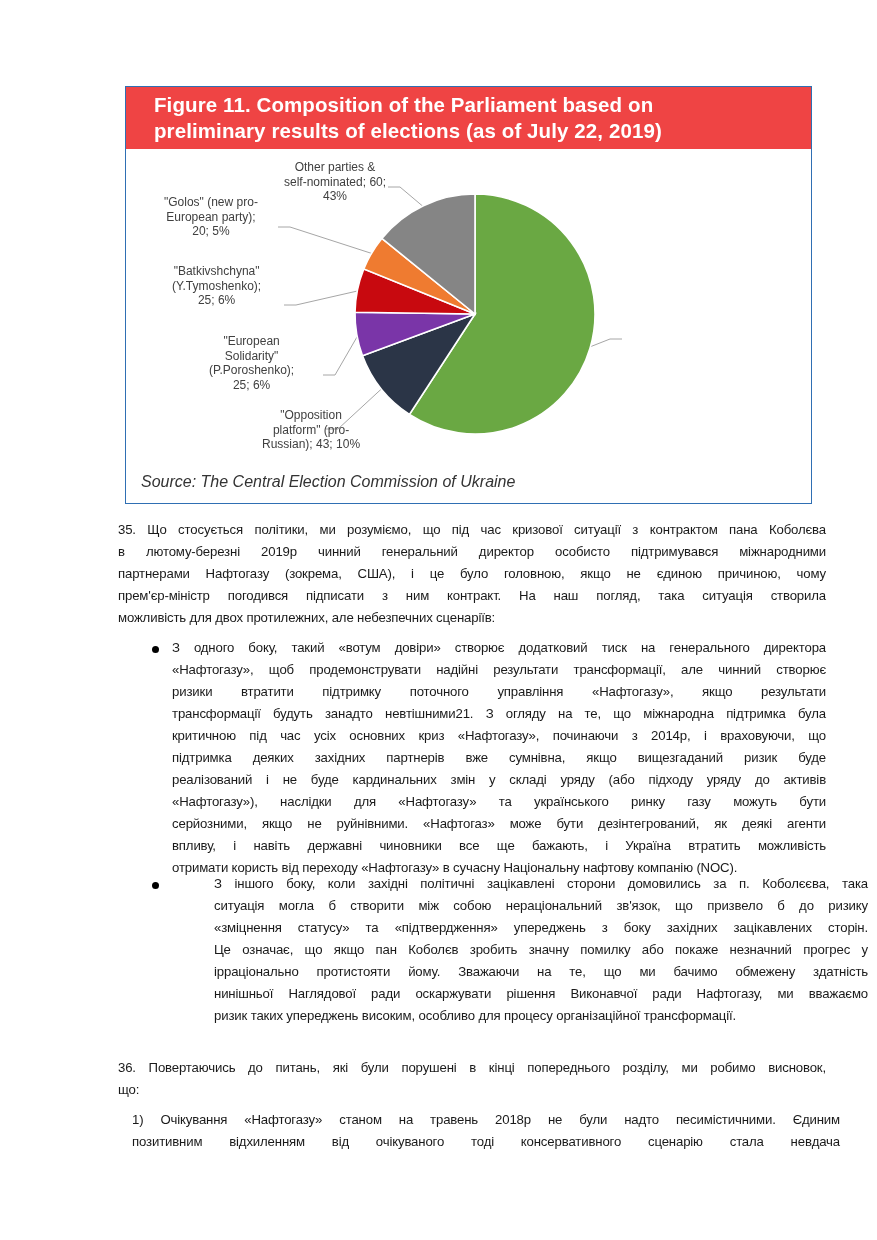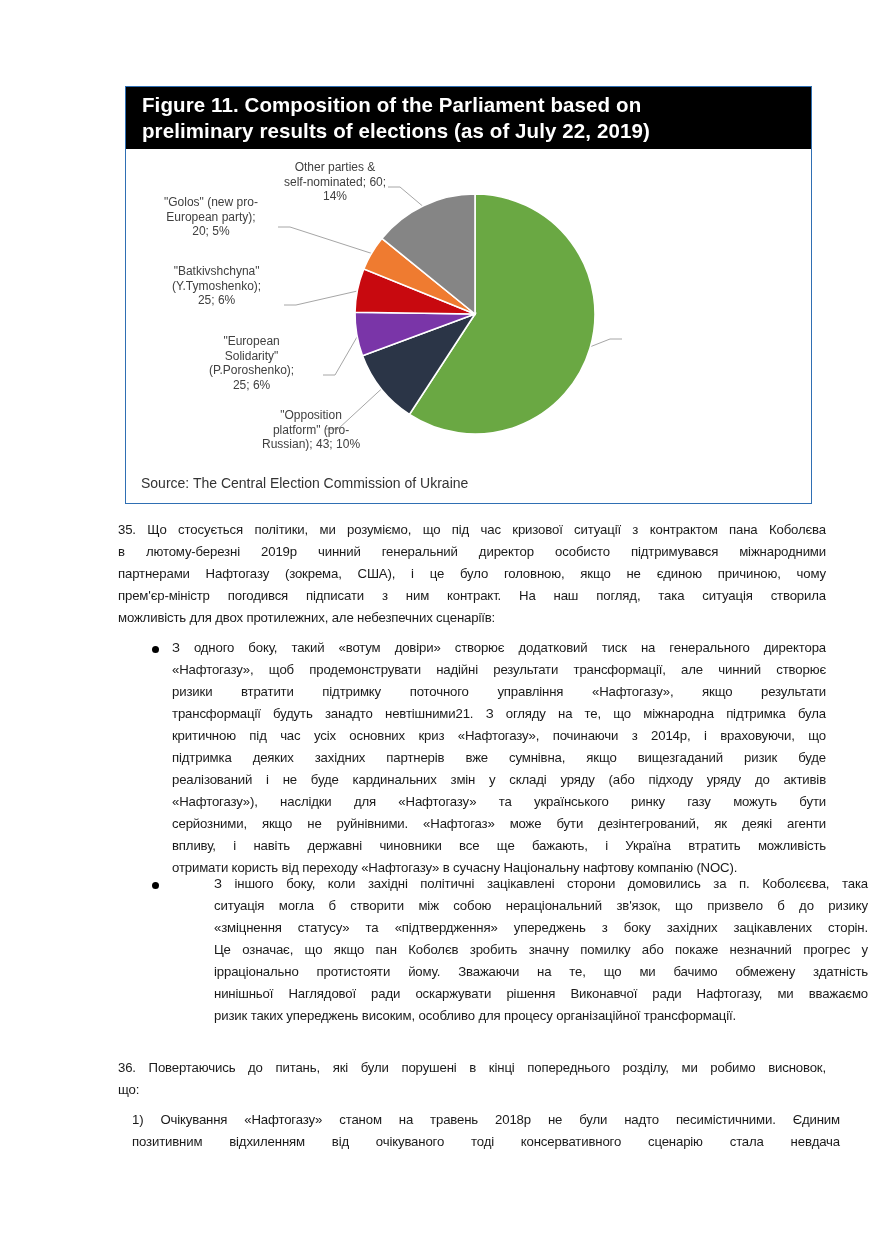--- a/index.html
+++ b/index.html
@@ -1,28 +1,28 @@
 <!DOCTYPE html>
 <html><head>
 <meta charset="utf-8">
 <style>
   html, body { margin: 0; padding: 0; background: #ffffff; }
   body { width: 877px; height: 1240px; position: relative; overflow: hidden;
          font-family: "Liberation Sans", sans-serif; color: #000; }
   .figure-box { position: absolute; left: 125px; top: 86px; width: 687px; height: 418px;
                 border: 1.5px solid #2f6fb3; box-sizing: border-box; background: #fff; }
-  .fig-title { position: absolute; left: 0; top: 0; right: 0; height: 62px; background: #000000;
+  .fig-title { position: absolute; left: 0; top: 0; right: 0; height: 62px; background: #ef4444;
                color: #fff; font-weight: bold; font-size: 20.5px; line-height: 26px;
-               padding: 5px 0 0 16px; box-sizing: border-box; letter-spacing: 0.1px; }
+               padding: 5px 0 0 28px; box-sizing: border-box; letter-spacing: 0.1px; }
   .fig-title span { display: block; white-space: nowrap; }
   svg.pie { position: absolute; left: 0; top: 0; }
   .lbl { position: absolute; font-size: 12px; line-height: 14.5px; color: #404040; text-align: center; white-space: nowrap; }
   .lbl span { display: block; }
   .lbl.big { font-size: 15.5px; line-height: 18.5px; font-weight: bold; color: #3a3a3a; }
-  .fig-source { position: absolute; left: 15px; bottom: 12px; font-size: 14px; color: #333; }
+  .fig-source { position: absolute; left: 15px; bottom: 12px; font-size: 16px; font-style: italic; color: #333; }
   .bullet-dot { position: absolute; left: 152px; width: 7px; height: 7px; border-radius: 50%; background: #000; }
   .line { display: block; white-space: nowrap; text-align-last: justify; text-align: justify; }
   .line.last { text-align-last: left; }
   .txt { position: absolute; font-family: "Liberation Sans", sans-serif; font-size: 13.2px; color: #1a1a1a; letter-spacing: -0.15px; }
   .txt .line { height: 22px; line-height: 22px; }
 </style>
 </head>
 <body>
 
 <div class="figure-box">
@@ -51,21 +51,21 @@
   </svg>
 
   <div class="lbl" id="lbl-4" style="left:38px; top:108px;">
       <span>"Golos" (new pro-</span>
       <span>European party);</span>
       <span>20; 5%</span>
     </div>
   <div class="lbl" id="lbl-5" style="left:158px; top:73px;">
       <span>Other parties &amp;</span>
       <span>self-nominated; 60;</span>
-      <span>14%</span>
+      <span>43%</span>
     </div>
   <div class="lbl" id="lbl-3" style="left:46px; top:177px;">
       <span>"Batkivshchyna"</span>
       <span>(Y.Tymoshenko);</span>
       <span>25; 6%</span>
     </div>
   <div class="lbl" id="lbl-2" style="left:83px; top:247px;">
       <span>"European</span>
       <span>Solidarity"</span>
       <span>(P.Poroshenko);</span>

